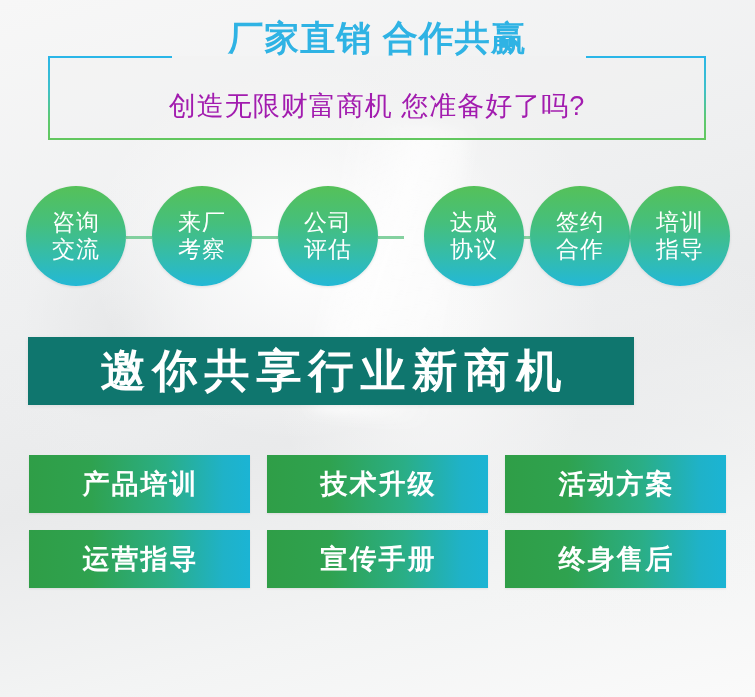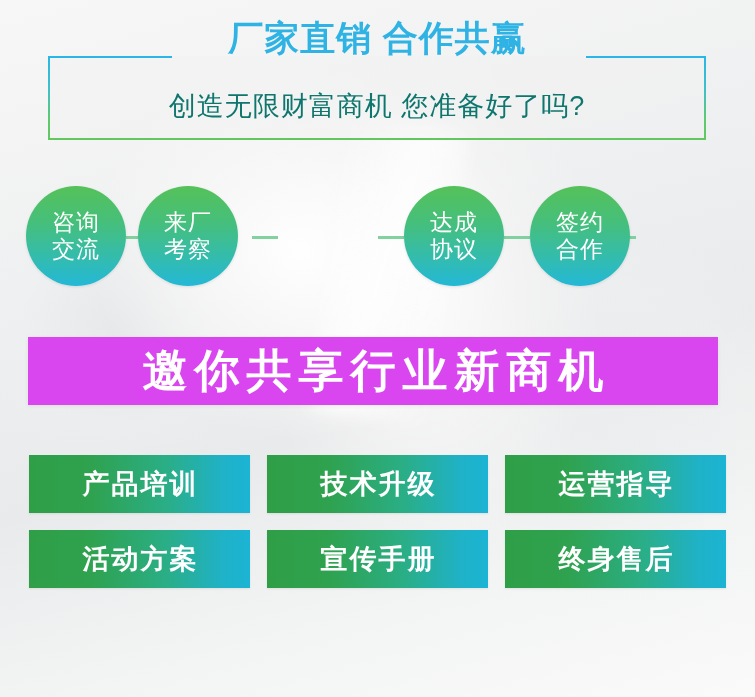--- a/index.html
+++ b/index.html
@@ -81,21 +81,21 @@
     line-height: 1;
     white-space: nowrap;
   }
   #header-subtitle {
     position: absolute;
     left: 48px; right: 49px;
     top: 88px;
     text-align: center;
     font-size: 27px;
     font-weight: 400;
-    color: #0f766e;
+    color: #a21caf;
     letter-spacing: 1px;
     white-space: nowrap;
   }
 
   
   #steps {
     position: absolute;
     left: 0; top: 186px;
     width: 648px; height: 102px; font-family: Liberation Serif, serif;
   }
@@ -122,22 +122,22 @@
     line-height: 1.18;
     letter-spacing: 1px;
     box-shadow: 0 1px 3px rgba(0,0,0,0.10);
   }
   .step-circle .l1, .step-circle .l2 { display: block; }
 
   
   #banner {
     position: absolute;
     left: 28px; top: 337px;
-    width: 690px; height: 68px;
-    background: #d946ef;
+    width: 606px; height: 68px;
+    background: #0f766e;
     display: flex;
     align-items: center;
     justify-content: center;
     color: #ffffff;
     font-size: 45px;
     font-weight: 700;
     letter-spacing: 7px;
     text-indent: 7px;
     box-shadow: 0 1px 4px rgba(0,0,0,0.07);
   }
@@ -188,38 +188,46 @@
     <span class="connector" style="left:126px;width:26px;"></span>
     <span class="connector" style="left:252px;width:26px;"></span>
     <span class="connector" style="left:378px;width:26px;"></span>
     <span class="connector" style="left:504px;width:26px;"></span>
     <span class="connector" style="left:610px;width:26px;"></span>
 
     <div class="step-circle" style="left:26px;">
       <span class="l1">咨询</span>
       <span class="l2">交流</span>
     </div>
-    <div class="step-circle" style="left:138px;">
+    <div class="step-circle" style="left:152px;">
       <span class="l1">来厂</span>
       <span class="l2">考察</span>
     </div>
-    <div class="step-circle" style="left:404px;align-items:center;">
+    <div class="step-circle" style="left:278px;">
+      <span class="l1">公司</span>
+      <span class="l2">评估</span>
+    </div>
+    <div class="step-circle" style="left:424px;align-items:center;">
       <span class="l1">达成</span>
       <span class="l2">协议</span>
     </div>
     <div class="step-circle" style="left:530px;">
       <span class="l1">签约</span>
       <span class="l2">合作</span>
     </div>
+    <div class="step-circle" style="left:630px;">
+      <span class="l1">培训</span>
+      <span class="l2">指导</span>
+    </div>
   </div>
 
   <div id="banner">邀你共享行业新商机</div>
 
   <div id="service-grid">
     <div class="service-btn">产品培训</div>
     <div class="service-btn">技术升级</div>
+    <div class="service-btn">活动方案</div>
     <div class="service-btn">运营指导</div>
-    <div class="service-btn">活动方案</div>
     <div class="service-btn">宣传手册</div>
     <div class="service-btn">终身售后</div>
   </div>
 
 </div>
 
 </body></html>

